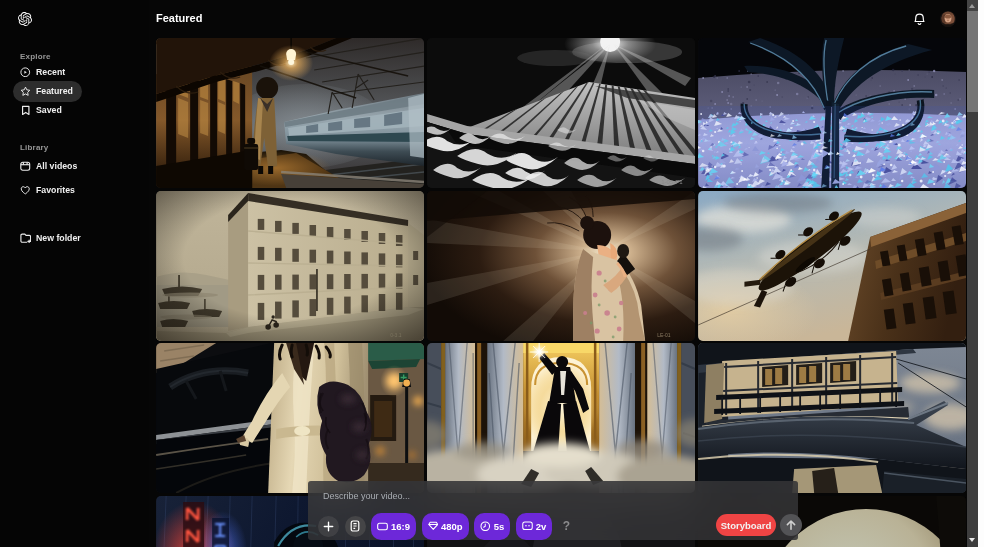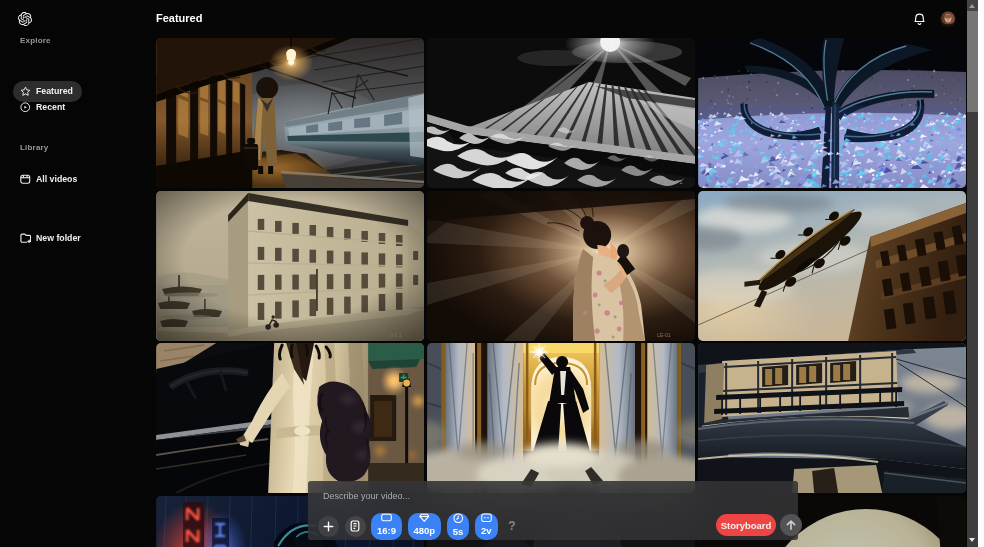--- a/index.html
+++ b/index.html
@@ -19,21 +19,21 @@
 .grid { position:absolute; left:156px; top:38px; z-index:1; }
 .tile { position:absolute; width:268.3px; height:150px; border-radius:5px; overflow:hidden; background:#111; }
 .tile svg { display:block; width:268.3px; height:150px; }
 .c0 { left:0; } .c1 { left:270.8px; } .c2 { left:541.7px; }
 .r0 { top:0; } .r1 { top:152.5px; } .r2 { top:305px; } .r3 { top:457.5px; }
 
 .pbar { position:absolute; left:308px; top:481px; width:490px; height:59px; border-radius:3px; background:rgba(54,54,56,0.82); backdrop-filter: blur(18px); z-index:10; }
 .ph { position:absolute; left:15px; top:10px; font-size:9px; color:#a9adb2; }
 .chips { position:absolute; left:10px; top:34.5px; height:21px; display:flex; align-items:center; gap:5.5px; }
 .cbtn { width:21px; height:21px; border-radius:50%; background:#454547; display:flex; align-items:center; justify-content:center; }
-.chip { height:27px; border-radius:10px; background:#3b82f6; display:flex; align-items:center; gap:3px; padding:0 6px; color:#fff; font-size:9.5px; font-weight:700;flex-direction:column; }
+.chip { height:27px; border-radius:10px; background:#6d28d9; display:flex; align-items:center; gap:3px; padding:0 6px; color:#fff; font-size:9.5px; font-weight:700; }
 .sb { position:absolute; left:716px; top:514px; width:60px; height:22px; border-radius:11px; background:#ef4444; color:#f2f2f2; font-size:9.5px; font-weight:700; display:flex; align-items:center; justify-content:center; z-index:11; }
 .up { position:absolute; left:780px; top:514px; width:22px; height:22px; border-radius:50%; background:#535356; display:flex; align-items:center; justify-content:center; z-index:11; }
 
 .sbar { position:absolute; left:967px; top:0; width:10.5px; height:547px; background:#3d3d3d; z-index:20; }
 .sbar .btn-up { position:absolute; top:0; left:0; width:10.5px; height:11px; background:#454545; }
 .sbar .thumb { position:absolute; top:11px; left:0; width:10.5px; height:101px; background:#757575; }
 .whitestrip { position:absolute; left:977.5px; top:0; width:6.5px; height:547px; background:#fdfdfd; z-index:21; }
 .tri-up { width:0; height:0; border-left:3.5px solid transparent; border-right:3.5px solid transparent; border-bottom:4px solid #9a9a9a; position:absolute; left:1.8px; top:3.5px; }
 .tri-dn { width:0; height:0; border-left:3.5px solid transparent; border-right:3.5px solid transparent; border-top:4px solid #e8e8e8; position:absolute; left:1.8px; top:538px; }
 </style>
@@ -1823,49 +1823,65 @@
   <ellipse cx="8" cy="5.6" rx="3.2" ry="2" fill="#8a5a40"></ellipse>
   <ellipse cx="8" cy="9.2" rx="1.1" ry="0.7" fill="#b07858"></ellipse>
   <path d="M2 16 Q8 10.5 14 16 Z" fill="#15100d"></path>
 </svg>
 </div>
 
 <div class="sidebar">
   <svg class="logo" width="14" height="14" viewBox="0 0 24 24" fill="#fff">
     <path d="M22.28 9.82a5.98 5.98 0 0 0-.52-4.91 6.05 6.05 0 0 0-6.51-2.9A6.07 6.07 0 0 0 4.98 4.18a5.98 5.98 0 0 0-4 2.9 6.05 6.05 0 0 0 .75 7.1 5.98 5.98 0 0 0 .51 4.91 6.05 6.05 0 0 0 6.51 2.9A5.98 5.98 0 0 0 13.26 24a6.06 6.06 0 0 0 5.77-4.21 5.99 5.99 0 0 0 4-2.9 6.06 6.06 0 0 0-.75-7.07zm-9.02 12.61a4.48 4.48 0 0 1-2.88-1.04l.14-.08 4.78-2.76a.8.8 0 0 0 .39-.68v-6.74l2.02 1.17a.07.07 0 0 1 .04.05v5.58a4.5 4.5 0 0 1-4.49 4.5zm-9.66-4.13a4.47 4.47 0 0 1-.54-3.01l.14.09 4.78 2.76a.77.77 0 0 0 .78 0l5.84-3.37v2.33a.08.08 0 0 1-.03.06L9.74 19.95a4.5 4.5 0 0 1-6.14-1.65zM2.34 7.9a4.48 4.48 0 0 1 2.37-1.97V11.6a.77.77 0 0 0 .39.68l5.81 3.35-2.02 1.17a.08.08 0 0 1-.07 0l-4.83-2.79A4.5 4.5 0 0 1 2.34 7.87zm16.6 3.86-5.83-3.39L15.12 7.2a.08.08 0 0 1 .07 0l4.83 2.79a4.49 4.49 0 0 1-.68 8.1v-5.68a.79.79 0 0 0-.4-.67zm2.01-3.02-.14-.09-4.77-2.78a.78.78 0 0 0-.79 0L9.41 9.23V6.9a.07.07 0 0 1 .03-.06l4.83-2.78a4.5 4.5 0 0 1 6.68 4.66zm-12.6 4.13-2.02-1.16a.08.08 0 0 1-.04-.06V6.07a4.5 4.5 0 0 1 7.38-3.45l-.14.08L8.75 5.46a.8.8 0 0 0-.39.68zm1.1-2.36 2.6-1.5 2.6 1.5v3l-2.6 1.5-2.6-1.5z"></path>
   </svg>
-  <div class="navsec" style="top:36px;">Explore</div>
+  <div class="navsec" style="top:52px;">Explore</div>
   <div class="pill"></div>
-  <div class="nav" style="top:62px;margin-top:35px;">
+  <div class="nav" style="top:62px;">
     <span class="ic">
       <svg width="10.5" height="10.5" viewBox="0 0 13 13" fill="none">
           <circle cx="6.5" cy="6.5" r="5.4" stroke="#ececec" stroke-width="1.2"></circle>
           <path d="M5.4 4.5 L8.4 6.5 L5.4 8.5 Z" fill="#ececec"></path>
         </svg>
     </span>
       <span class="tx">Recent</span>
   </div>
   <div class="nav" style="top:81px;">
     <span class="ic">
       <svg width="11" height="11" viewBox="0 0 24 24" fill="none" stroke="#ececec" stroke-width="2.1" stroke-linejoin="round">
           <path d="M12 2.5l2.9 5.9 6.5.95-4.7 4.58 1.1 6.47L12 17.35 6.2 20.4l1.1-6.47L2.6 9.35l6.5-.95z"></path>
         </svg>
     </span>
       <span class="tx">Featured</span>
   </div>
+  <div class="nav" style="top:100px;">
+    <span class="ic">
+      <svg width="9.5" height="10.5" viewBox="0 0 12 13" fill="none" stroke="#ececec" stroke-width="1.5" stroke-linejoin="round">
+          <path d="M2 1.6 H10 V11.8 L6 9.3 L2 11.8 Z"></path>
+        </svg>
+    </span>
+      <span class="tx">Saved</span>
+  </div>
   <div class="navsec" style="top:143px;">Library</div>
-  <div class="nav" style="top:169px;text-decoration:underline;">
+  <div class="nav" style="top:156px;text-decoration:underline;">
     <span class="ic">
       <svg width="10.5" height="10.5" viewBox="0 0 13 13" fill="none" stroke="#ececec" stroke-width="1.4">
           <rect x="1" y="1.5" width="11" height="10" rx="2.4"></rect>
           <path d="M1 4.6 H12"></path>
           <path d="M4.2 1.5 V4.6 M8.8 1.5 V4.6"></path>
         </svg>
     </span>
       <span class="tx">All videos</span>
+  </div>
+  <div class="nav" style="top:180px;">
+    <span class="ic">
+      <svg width="10.5" height="10.5" viewBox="0 0 24 24" fill="none" stroke="#ececec" stroke-width="2.2">
+          <path d="M12 20.3 C12 20.3 2.8 15 2.8 8.9 C2.8 5.9 5 3.8 7.6 3.8 C9.5 3.8 11.2 5 12 6.6 C12.8 5 14.5 3.8 16.4 3.8 C19 3.8 21.2 5.9 21.2 8.9 C21.2 15 12 20.3 12 20.3 Z" stroke-linejoin="round"></path>
+        </svg>
+    </span>
+      <span class="tx">Favorites</span>
   </div>
   <div class="nav" style="top:228px;padding-left:20px;">
     <span class="ic">
       <svg width="11.5" height="10.5" viewBox="0 0 14 13" fill="none" stroke="#ececec" stroke-width="1.4" stroke-linecap="round" stroke-linejoin="round">
           <path d="M13 10 V4.6 A1.6 1.6 0 0 0 11.4 3 H7.3 L5.9 1.4 H2.6 A1.6 1.6 0 0 0 1 3 V9.8 A1.6 1.6 0 0 0 2.6 11.4 H8.2"></path>
           <path d="M11.2 8.6 V12 M9.5 10.3 H12.9"></path>
         </svg>
     </span>
       <span class="tx">New folder</span>
   </div>

